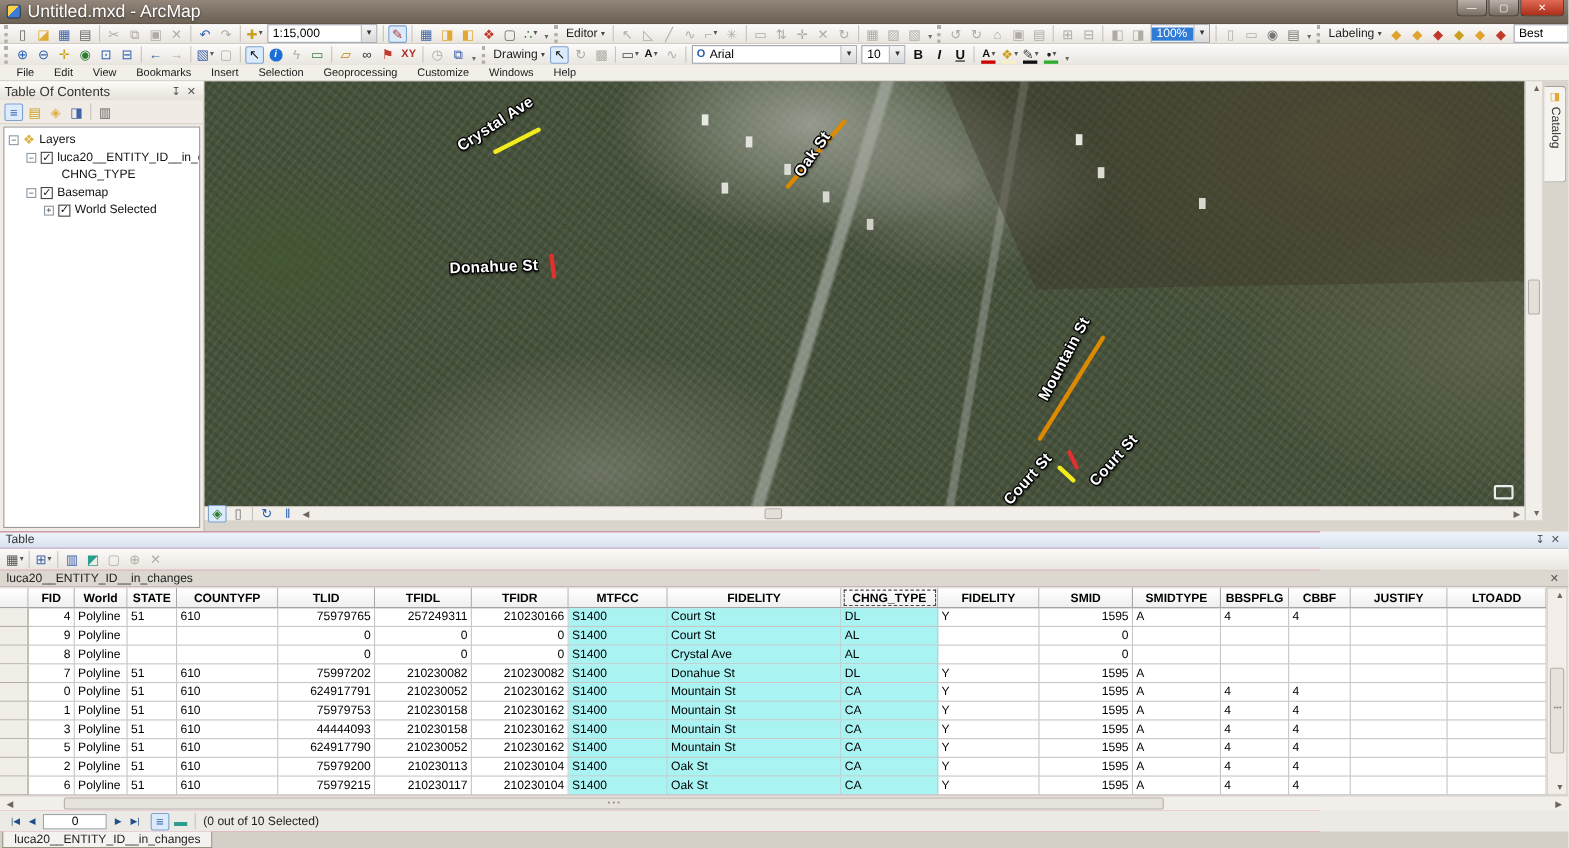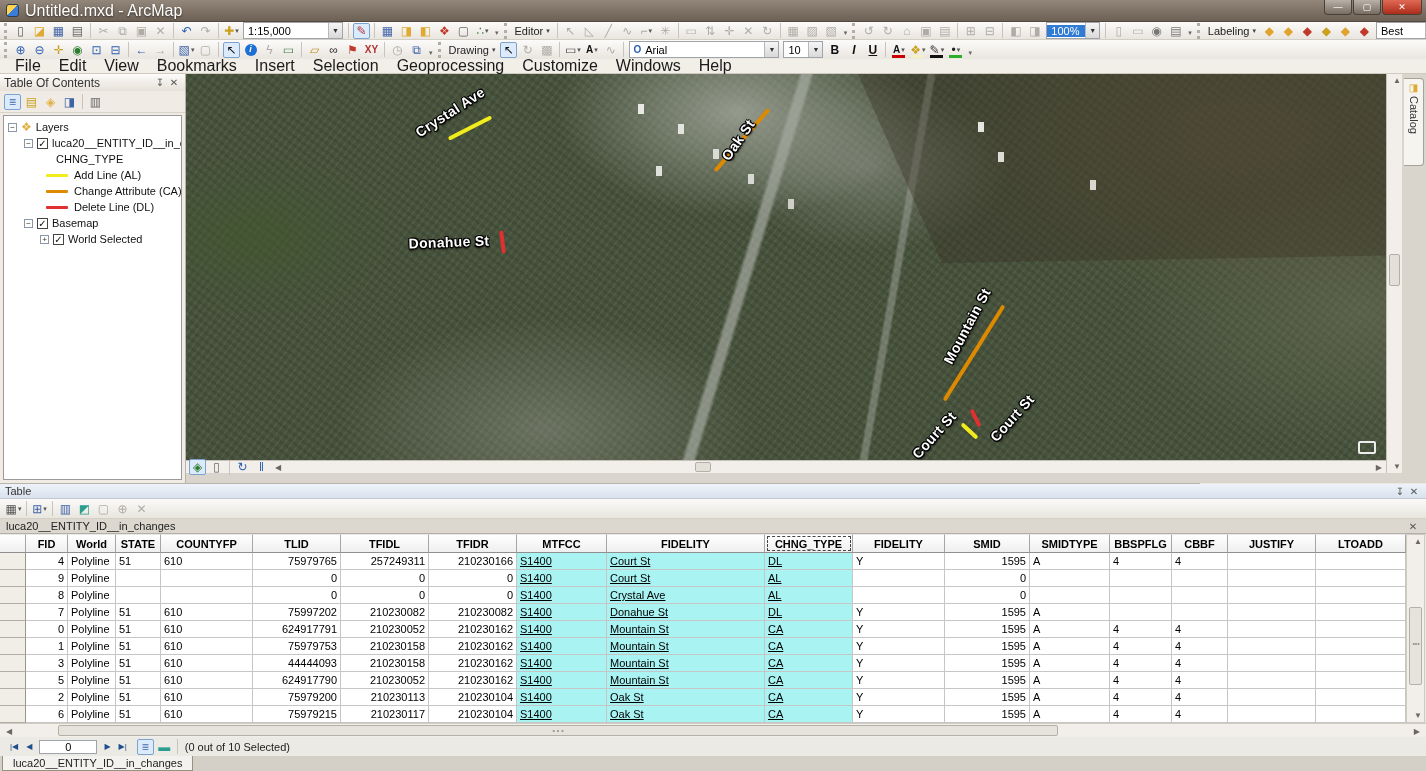--- a/index.html
+++ b/index.html
@@ -38,21 +38,21 @@
   .combo .cv { padding:0 4px; white-space:nowrap; flex:1; }
   .combo .cv.sel { background:#2f7bd6; color:#fff; }
   .combo .ca { width:14px; align-self:stretch; border-left:1px solid #b5b9bf;
     background:linear-gradient(#f6f6f6,#d9d9d9); display:flex; align-items:center; justify-content:center; font-size:7px; color:#333;}
   .tlabel { font-size:11px; color:#222; padding:0 4px; display:inline-flex; align-items:center; white-space:nowrap;}
   .tlabel .dd { font-size:7px; margin-left:3px; color:#444;}
 
   
   #menubar { position:absolute; left:0; top:59px; width:1426px; height:15px; background:#f2efe9;
     display:flex; align-items:center; border-bottom:1px solid #cfc9c0; padding-left:6px;}
-  .menu-item { font-size:16px; color:#1a1a1a; padding:0 9px; height:15px; display:flex; align-items:center;}
+  .menu-item { font-size:10px; color:#1a1a1a; padding:0 9px; height:15px; display:flex; align-items:center;}
 
   
   #main { position:absolute; left:0; top:74px; width:1426px; height:409px; background:#d9d4cc; }
 
   
   #toc { position:absolute; left:0; top:0; width:186px; height:409px; background:#f0ece5; border-right:1px solid #b9b3a9;}
   #toc-title { height:17px; display:flex; align-items:center; padding:0 4px; font-size:12px; color:#333;
     background:linear-gradient(#fdfcfa,#e6e1d9);}
   #toc-title .sp { flex:1; }
   .mini-btn { font-size:10px; color:#555; width:14px; text-align:center; }
@@ -118,21 +118,21 @@
   #t-tabstrip .sp { flex:1; }
   #t-grid { position:absolute; left:0; top:50px; width:1406px; height:189px; background:#fff; overflow:hidden; font-size:11px;}
   .grid-header { display:flex; height:19px; }
   .hcell { flex:none; display:flex; align-items:center; justify-content:center; font-weight:bold; color:#000;
     background:linear-gradient(#ffffff,#efefef); border-right:1px solid #a6a6a6; border-bottom:1px solid #8f8f8f;
     border-top:1px solid #e8e8e8; overflow:hidden; white-space:nowrap;}
   .hcell.foc { outline:1px dashed #444; outline-offset:-3px; }
   .grid-row { display:flex; height:17px; }
   .gcell { flex:none; display:flex; align-items:center; padding:0 3px; border-right:1px solid #c6c6c6;
     border-bottom:1px solid #c6c6c6; color:#000; overflow:hidden; white-space:nowrap;}
-  .gcell.hl { background:#a9f3f3;text-decoration:underline; }
+  .gcell.hl { background:#a9f3f3; }
   .gcell.r { justify-content:flex-end; }
   .gcell.selcell { background:#f1eee8; border-right:1px solid #9a958c; border-bottom:1px solid #b3aea5; }
   #t-vscroll { position:absolute; left:1406px; top:50px; width:19px; height:189px; background:#f2efeb; border:1px solid #d0cbc2;}
   #t-vthumb { position:absolute; left:2px; top:72px; width:13px; height:78px; background:#e6e3dd; border:1px solid #b5b0a7; border-radius:2px;}
   #t-vthumb .gripmark { margin-top:32px; text-align:center; font-size:7px; color:#948f86; letter-spacing:-1px;}
   #t-vscroll .scroll-arrow { position:absolute; left:3px; }
   #t-hscroll { position:absolute; left:0; top:239px; width:1426px; height:14px; background:#f2efeb; border-top:1px solid #d0cbc2;}
   #t-hthumb { position:absolute; left:58px; top:1px; width:1000px; height:11px; background:#e6e3dd; border:1px solid #b5b0a7; border-radius:2px;
     text-align:center; font-size:7px; color:#948f86; line-height:10px;}
   #t-nav { position:absolute; left:0; top:253px; width:1426px; height:19px; display:flex; align-items:center;
@@ -539,34 +539,20 @@
           <span>Layers</span>
         </div>
         <div class="trow" style="padding-left:20px;">
           <span class="expbox">−</span>
           <span class="chk">✓</span>
           <span>luca20__ENTITY_ID__in_changes</span>
         </div>
         <div class="trow" style="padding-left:52px;">
           <span>CHNG_TYPE</span>
         </div>
-        <div id="toc-legend">
-            <div class="trow" style="padding-left: 42px;">
-              <span class="lswatch" style="background: rgb(242, 236, 28);"></span>
-              <span>Add Line (AL)</span>
-            </div>
-            <div class="trow" style="padding-left: 42px;">
-              <span class="lswatch" style="background: rgb(221, 138, 0);"></span>
-              <span>Change Attribute (CA)</span>
-            </div>
-            <div class="trow" style="padding-left: 42px;">
-              <span class="lswatch" style="background: rgb(224, 48, 48);"></span>
-              <span>Delete Line (DL)</span>
-            </div>
-          </div>
         <div class="trow" style="padding-left:20px;">
           <span class="expbox">−</span>
           <span class="chk">✓</span>
           <span>Basemap</span>
         </div>
         <div class="trow" style="padding-left:36px;">
           <span class="expbox">+</span>
           <span class="chk">✓</span>
           <span>World Selected</span>
         </div>

